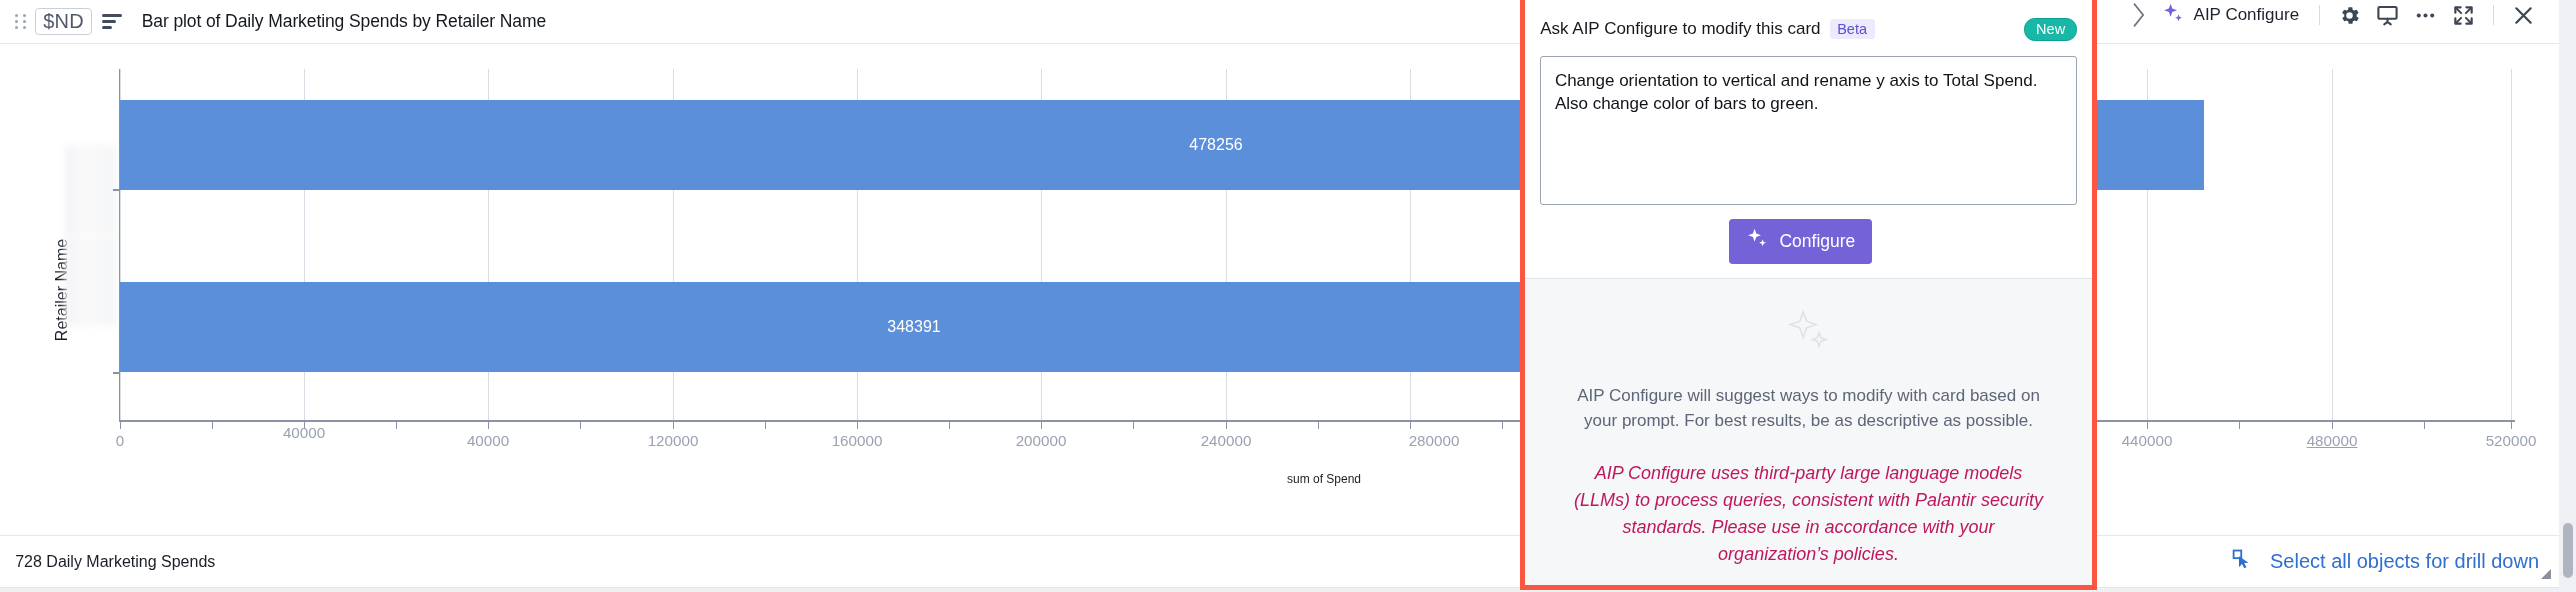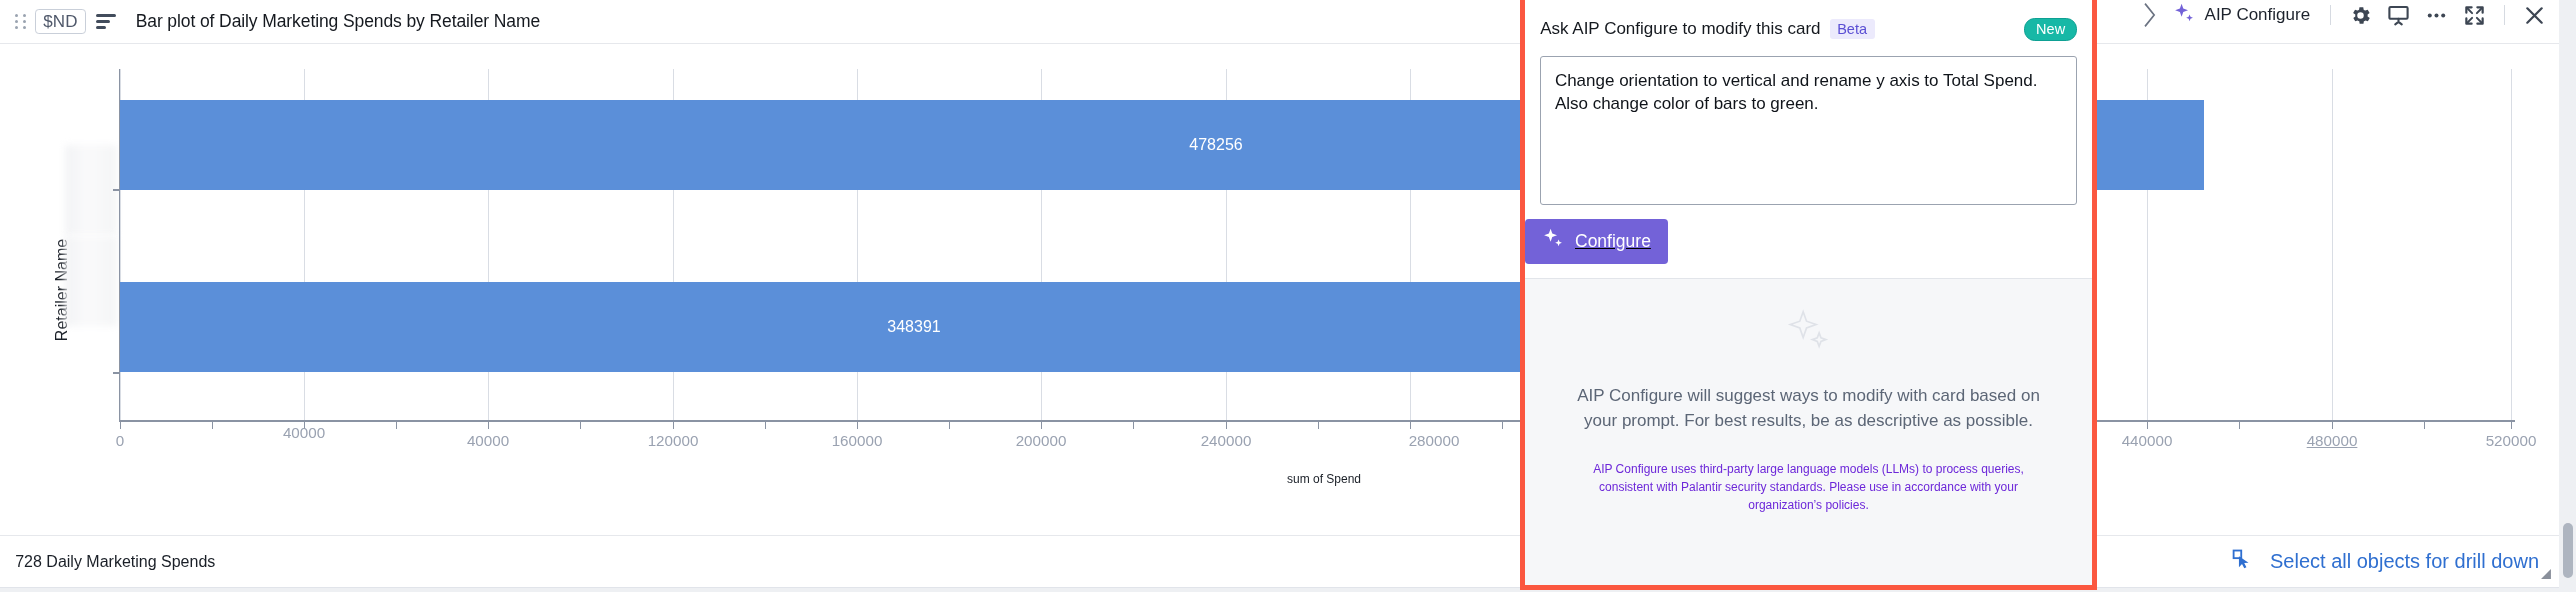--- a/index.html
+++ b/index.html
@@ -33,38 +33,38 @@
     display: flex; justify-content: center; align-items: center;
     cursor: grab;
   }
   .dot-grid { display: grid; grid-template-columns: 3.8px 3.8px; gap: 3px 3.8px; }
   .dot-grid i { width: 3px; height: 3px; border-radius: 50%; background: #9aa3b0; display: block; }
 
   .nd-badge {
     margin-left: 4.6px;
     border: 0.8px solid #c9cfd9; border-radius: 3.8px;
     padding: 2.3px 6.9px 3px 6.9px;
-    font-size: 17px; color: #50596b; letter-spacing: 0.2px;
+    font-size: 20px; color: #50596b; letter-spacing: 0.2px;
     line-height: 1;
   }
   .chart-type-icon { margin-left: 10px; display: flex; flex-direction: column; gap: 3px; }
   .chart-type-icon span { display: block; height: 3px; border-radius: 1.5px; background: #424c5c; }
   .chart-type-icon span:nth-child(1) { width: 20px; }
   .chart-type-icon span:nth-child(2) { width: 14.5px; }
   .chart-type-icon span:nth-child(3) { width: 10px; }
 
   .card-title {
     margin-left: 20px;
     font-size: 17.5px; color: #15191f; letter-spacing: -0.1px; white-space: nowrap;
   }
 
   
   .header-right {
     position: absolute; right: 0; top: 0; height: 30px;
-    display: flex; align-items: center; padding-right: 5px;
+    display: flex; align-items: center; padding-right: 16px;
   }
   .collapse-chev {
     width: 20px; height: 30.5px; display: flex; align-items: center; justify-content: center;
     color: #5c6678;
   }
   .aip-btn {
     display: flex; align-items: center; gap: 8.4px;
     padding: 3.8px 9.1px; border-radius: 3.8px; cursor: pointer;
     margin-left: 4.6px;
   }
@@ -142,38 +142,38 @@
     font-size: 14.5px; padding: 3px 10.7px 3.8px; border-radius: 10.7px; line-height: 1;
     border: 0.8px solid #0ea093;
   }
   .prompt-box {
     margin: 9.1px 15.2px 0 15.2px; height: 149px;
     border: 0.8px solid #9ba3b0; border-radius: 3px; background: #ffffff;
     padding: 12.2px 13.7px; font-size: 17px; color: #10141a; line-height: 1.36;
     overflow: hidden; resize: none; outline: none;
     font-family: "Liberation Sans", sans-serif;
   }
-  .configure-row { display: flex; justify-content: flex-start; padding: 13.7px 15.2px 0 0; text-decoration: underline; }
+  .configure-row { display: flex; justify-content: center; padding: 13.7px 15.2px 0 0; }
   .configure-btn {
     display: flex; align-items: center; gap: 10px;
     background: #7362d8; color: #fff; border: none; border-radius: 3.8px;
     padding: 8.4px 17px; font-size: 17.5px; cursor: pointer;
     font-family: "Liberation Sans", sans-serif;
   }
   .aip-empty {
     margin-top: 14.5px; flex: 1;
     border-top: 0.8px solid #e2e5ea; background: #f6f7f9;
     display: flex; flex-direction: column; align-items: center;
     padding: 29px 37px 0 37px; text-align: center;
   }
   .aip-empty-desc {
     margin-top: 27.4px; font-size: 17px; color: #5c6676; line-height: 1.42; max-width: 480px;
   }
   .aip-disclaimer {
-    margin-top: 27.4px; font-size: 12px; color: #6d28d9; 
+    margin-top: 27.4px; font-size: 18px; color: #be185d; font-style: italic;
     line-height: 1.5; max-width: 476px;
   }
 
   
   .scroll-track {
     position: absolute; right: 0; top: 0; width: 17px; height: 593px; background: #eef0f3;
   }
   .scroll-thumb {
     position: absolute; right: 3px; top: 523px; width: 10px; height: 55px;
     border-radius: 5.3px; background: #aeb5c0;

